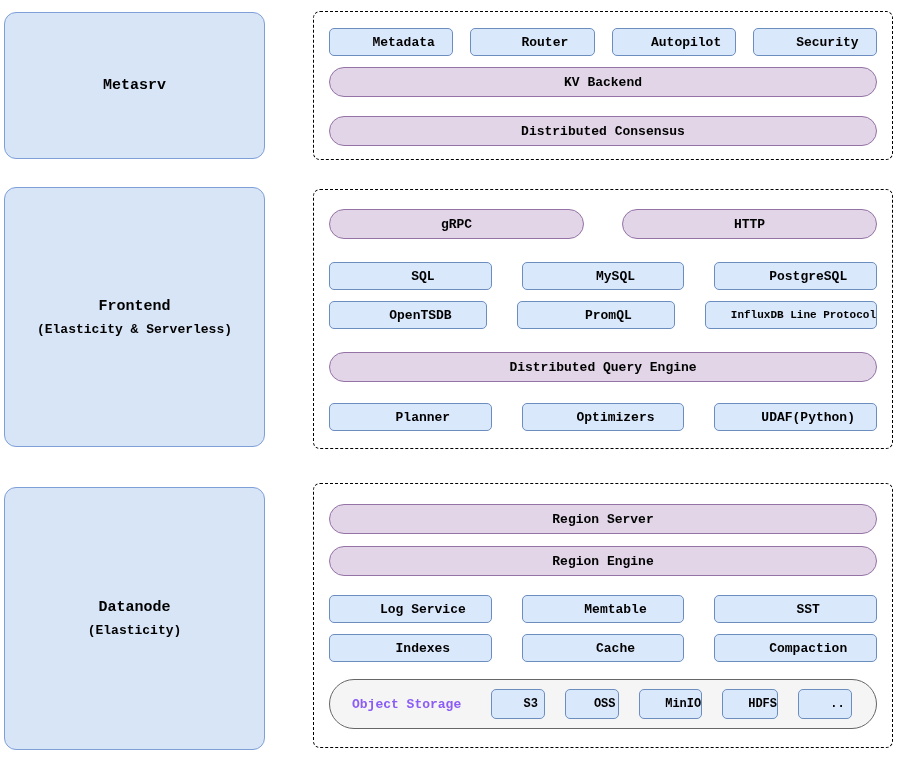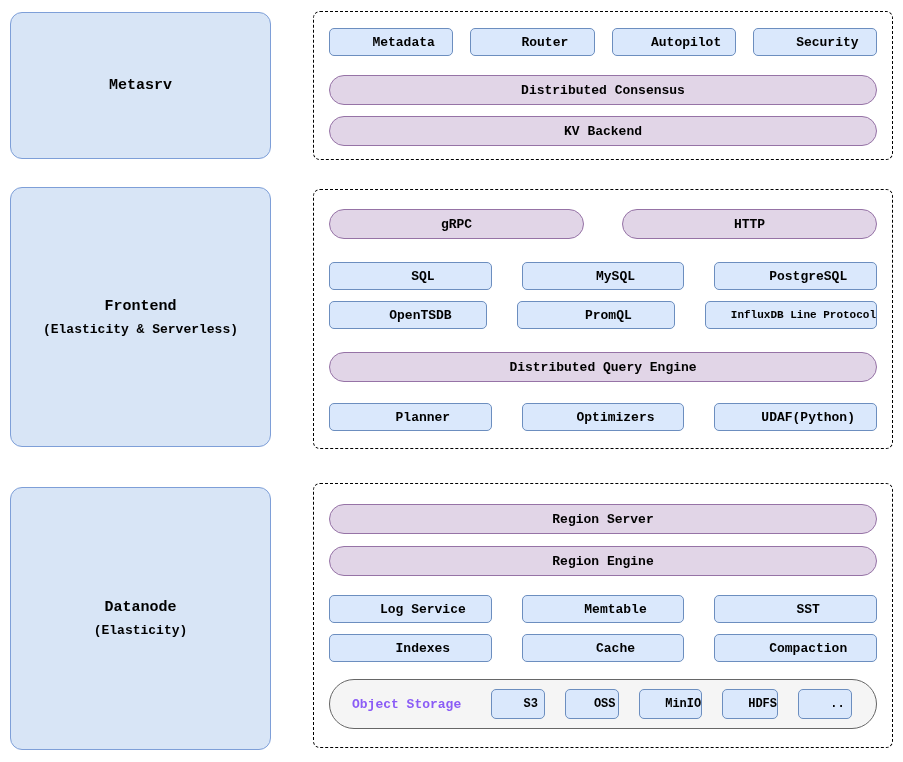--- a/index.html
+++ b/index.html
@@ -12,21 +12,21 @@
     width: 903px;
     height: 762px;
     background: #ffffff;
     font-family: "Liberation Mono", "DejaVu Sans Mono", monospace;
     color: #000000;
   }
 
   
   .bigbox {
     position: absolute;
-    left: 10px;
+    left: 4px;
     width: 261px;
     background: var(--node-fill, #d8e5f6);
     border: 1px solid var(--node-border, #7e9fd8);
     border-radius: 12px;
     box-sizing: border-box;
     display: flex;
     flex-direction: column;
     align-items: center;
     justify-content: center;
   }
@@ -144,22 +144,22 @@
     <div class="title">Metasrv</div>
   </div>
 
   <div class="dashed pos-metasrv-container pt16">
     <div class="row gap17">
       <div class="smallbox">Metadata</div>
       <div class="smallbox">Router</div>
       <div class="smallbox">Autopilot</div>
       <div class="smallbox">Security</div>
     </div>
+    <div class="pill mt11">KV Backend</div>
     <div class="pill mt19">Distributed Consensus</div>
-    <div class="pill mt11">KV Backend</div>
   </div>
 
   <div class="bigbox pos-frontend-node">
     <div class="title">Frontend</div>
     <div class="subtitle">(Elasticity &amp; Serverless)</div>
   </div>
 
   <div class="dashed pos-frontend-container pt19">
     <div class="row gap27">
       <div class="pill">gRPC</div>

